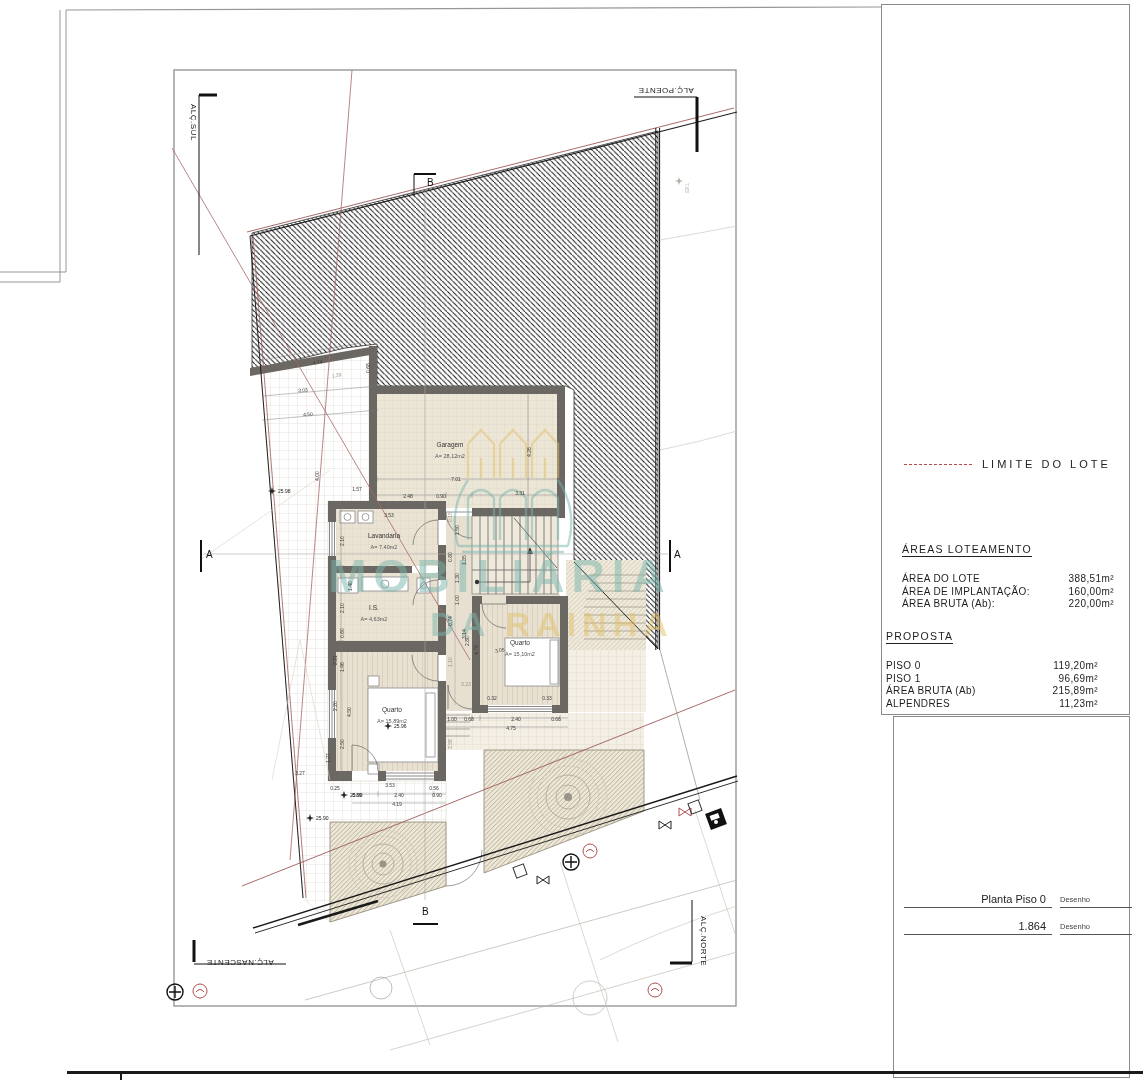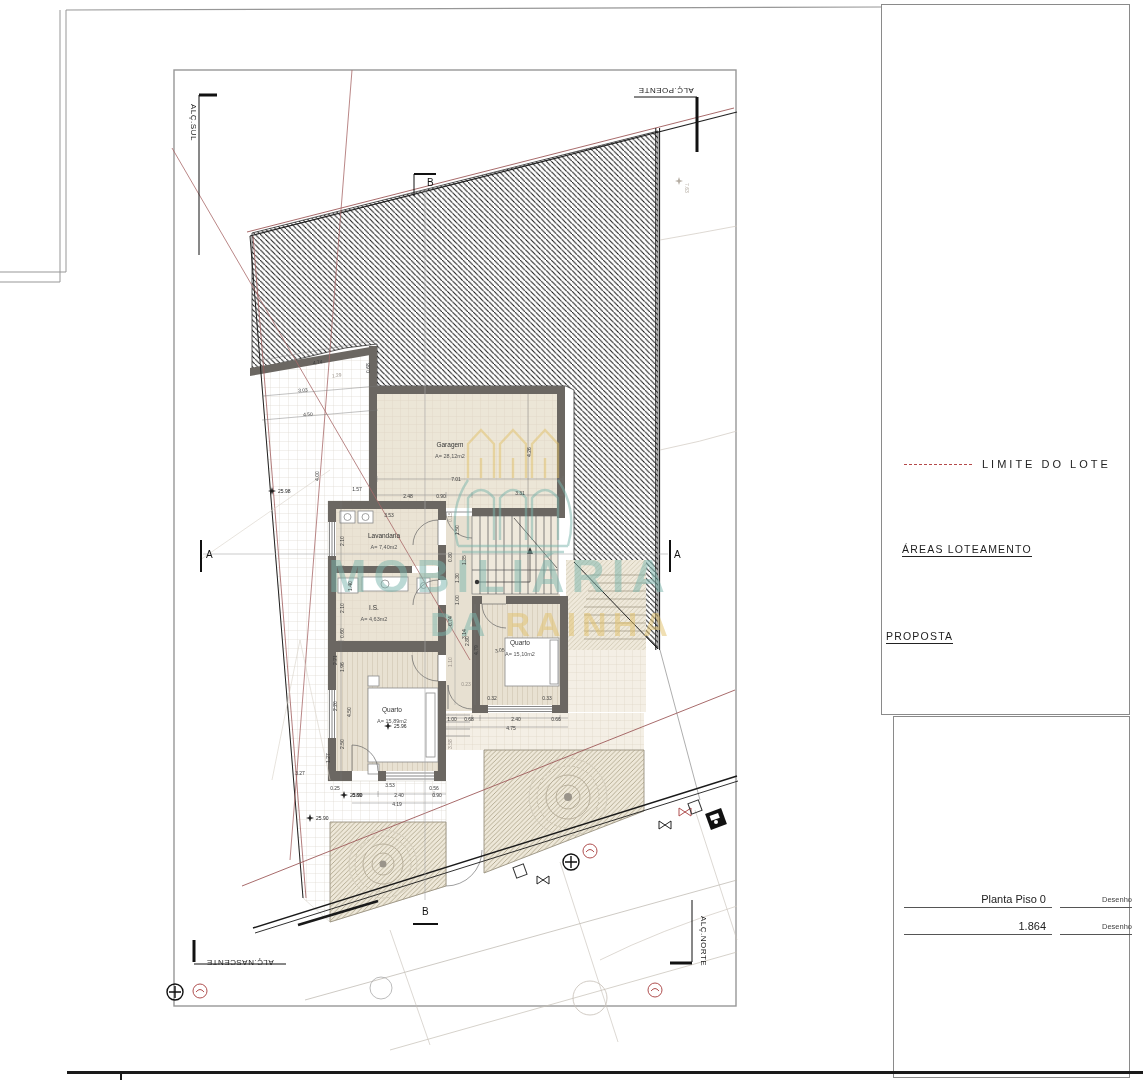--- a/index.html
+++ b/index.html
@@ -20,21 +20,21 @@
   .limite .dash{width:68px;border-top:1.6px dashed #b5494a;height:0;}
   .limite .lbl{font-size:11px;letter-spacing:3px;color:#222;}
   .areas{position:absolute;width:212px;font-size:10px;letter-spacing:.4px;color:#1d1d1d;}
   .areas .ttl{display:inline-block;font-size:10.5px;letter-spacing:1.2px;border-bottom:1.2px solid #222;
               padding-bottom:1px;margin-bottom:16px;}
   .arow{display:flex;justify-content:space-between;line-height:12.5px;}
   .tb-row{position:absolute;left:10px;display:flex;align-items:flex-end;}
   .tb-main{width:142px;text-align:right;font-size:11px;color:#222;border-bottom:1.5px solid #555;
            padding:0 6px 2px 0;}
   .tb-lab{width:72px;margin-left:8px;font-size:7.5px;color:#444;border-bottom:1.5px solid #555;
-          padding-bottom:3px;text-align:right;}
+          padding-bottom:3px;}
   .botline{position:absolute;background:#1a1a1a;}
 </style>
 </head>
 <body>
 
 <div id="stage">
 
 <svg id="svg-plan" width="1143" height="1080" viewBox="0 0 1143 1080" style="position:absolute;left:0;top:0;">
   <defs>
     <pattern id="hatchMain" width="5.2" height="5.2" patternUnits="userSpaceOnUse">
@@ -397,23 +397,55 @@
       </g>
 </svg>
 
 <div class="panel" style="left:881px;top:4px;width:247px;height:709px;">
   <div class="limite" style="top:453px;left:22px;">
     <div class="dash"></div>
     <div class="lbl">LIMITE DO LOTE</div>
   </div>
   <div class="areas" style="left:20px;top:538px;">
     <span class="ttl">ÁREAS LOTEAMENTO</span>
+    <div id="areas-rows">
+          <div class="arow">
+            <span>ÁREA DO LOTE</span>
+            <span>388,51m²</span>
+          </div>
+          <div class="arow">
+            <span>ÁREA DE IMPLANTAÇÃO:</span>
+            <span>160,00m²</span>
+          </div>
+          <div class="arow">
+            <span>ÁREA BRUTA (Ab):</span>
+            <span>220,00m²</span>
+          </div>
+        </div>
   </div>
   <div class="areas" style="left:4px;top:625px;">
     <span class="ttl">PROPOSTA</span>
+    <div id="proposta-rows">
+          <div class="arow">
+            <span>PISO 0</span>
+            <span>119,20m²</span>
+          </div>
+          <div class="arow">
+            <span>PISO 1</span>
+            <span>96,69m²</span>
+          </div>
+          <div class="arow">
+            <span>ÁREA BRUTA (Ab)</span>
+            <span>215,89m²</span>
+          </div>
+          <div class="arow">
+            <span>ALPENDRES</span>
+            <span>11,23m²</span>
+          </div>
+        </div>
   </div>
 </div>
 
 <div class="panel" style="left:893px;top:716px;width:235px;height:360px;">
   <div class="tb-row" style="top:176px;">
     <div class="tb-main">Planta Piso 0</div>
     <div class="tb-lab">Desenho</div>
   </div>
   <div class="tb-row" style="top:203px;">
     <div class="tb-main">1.864</div>

